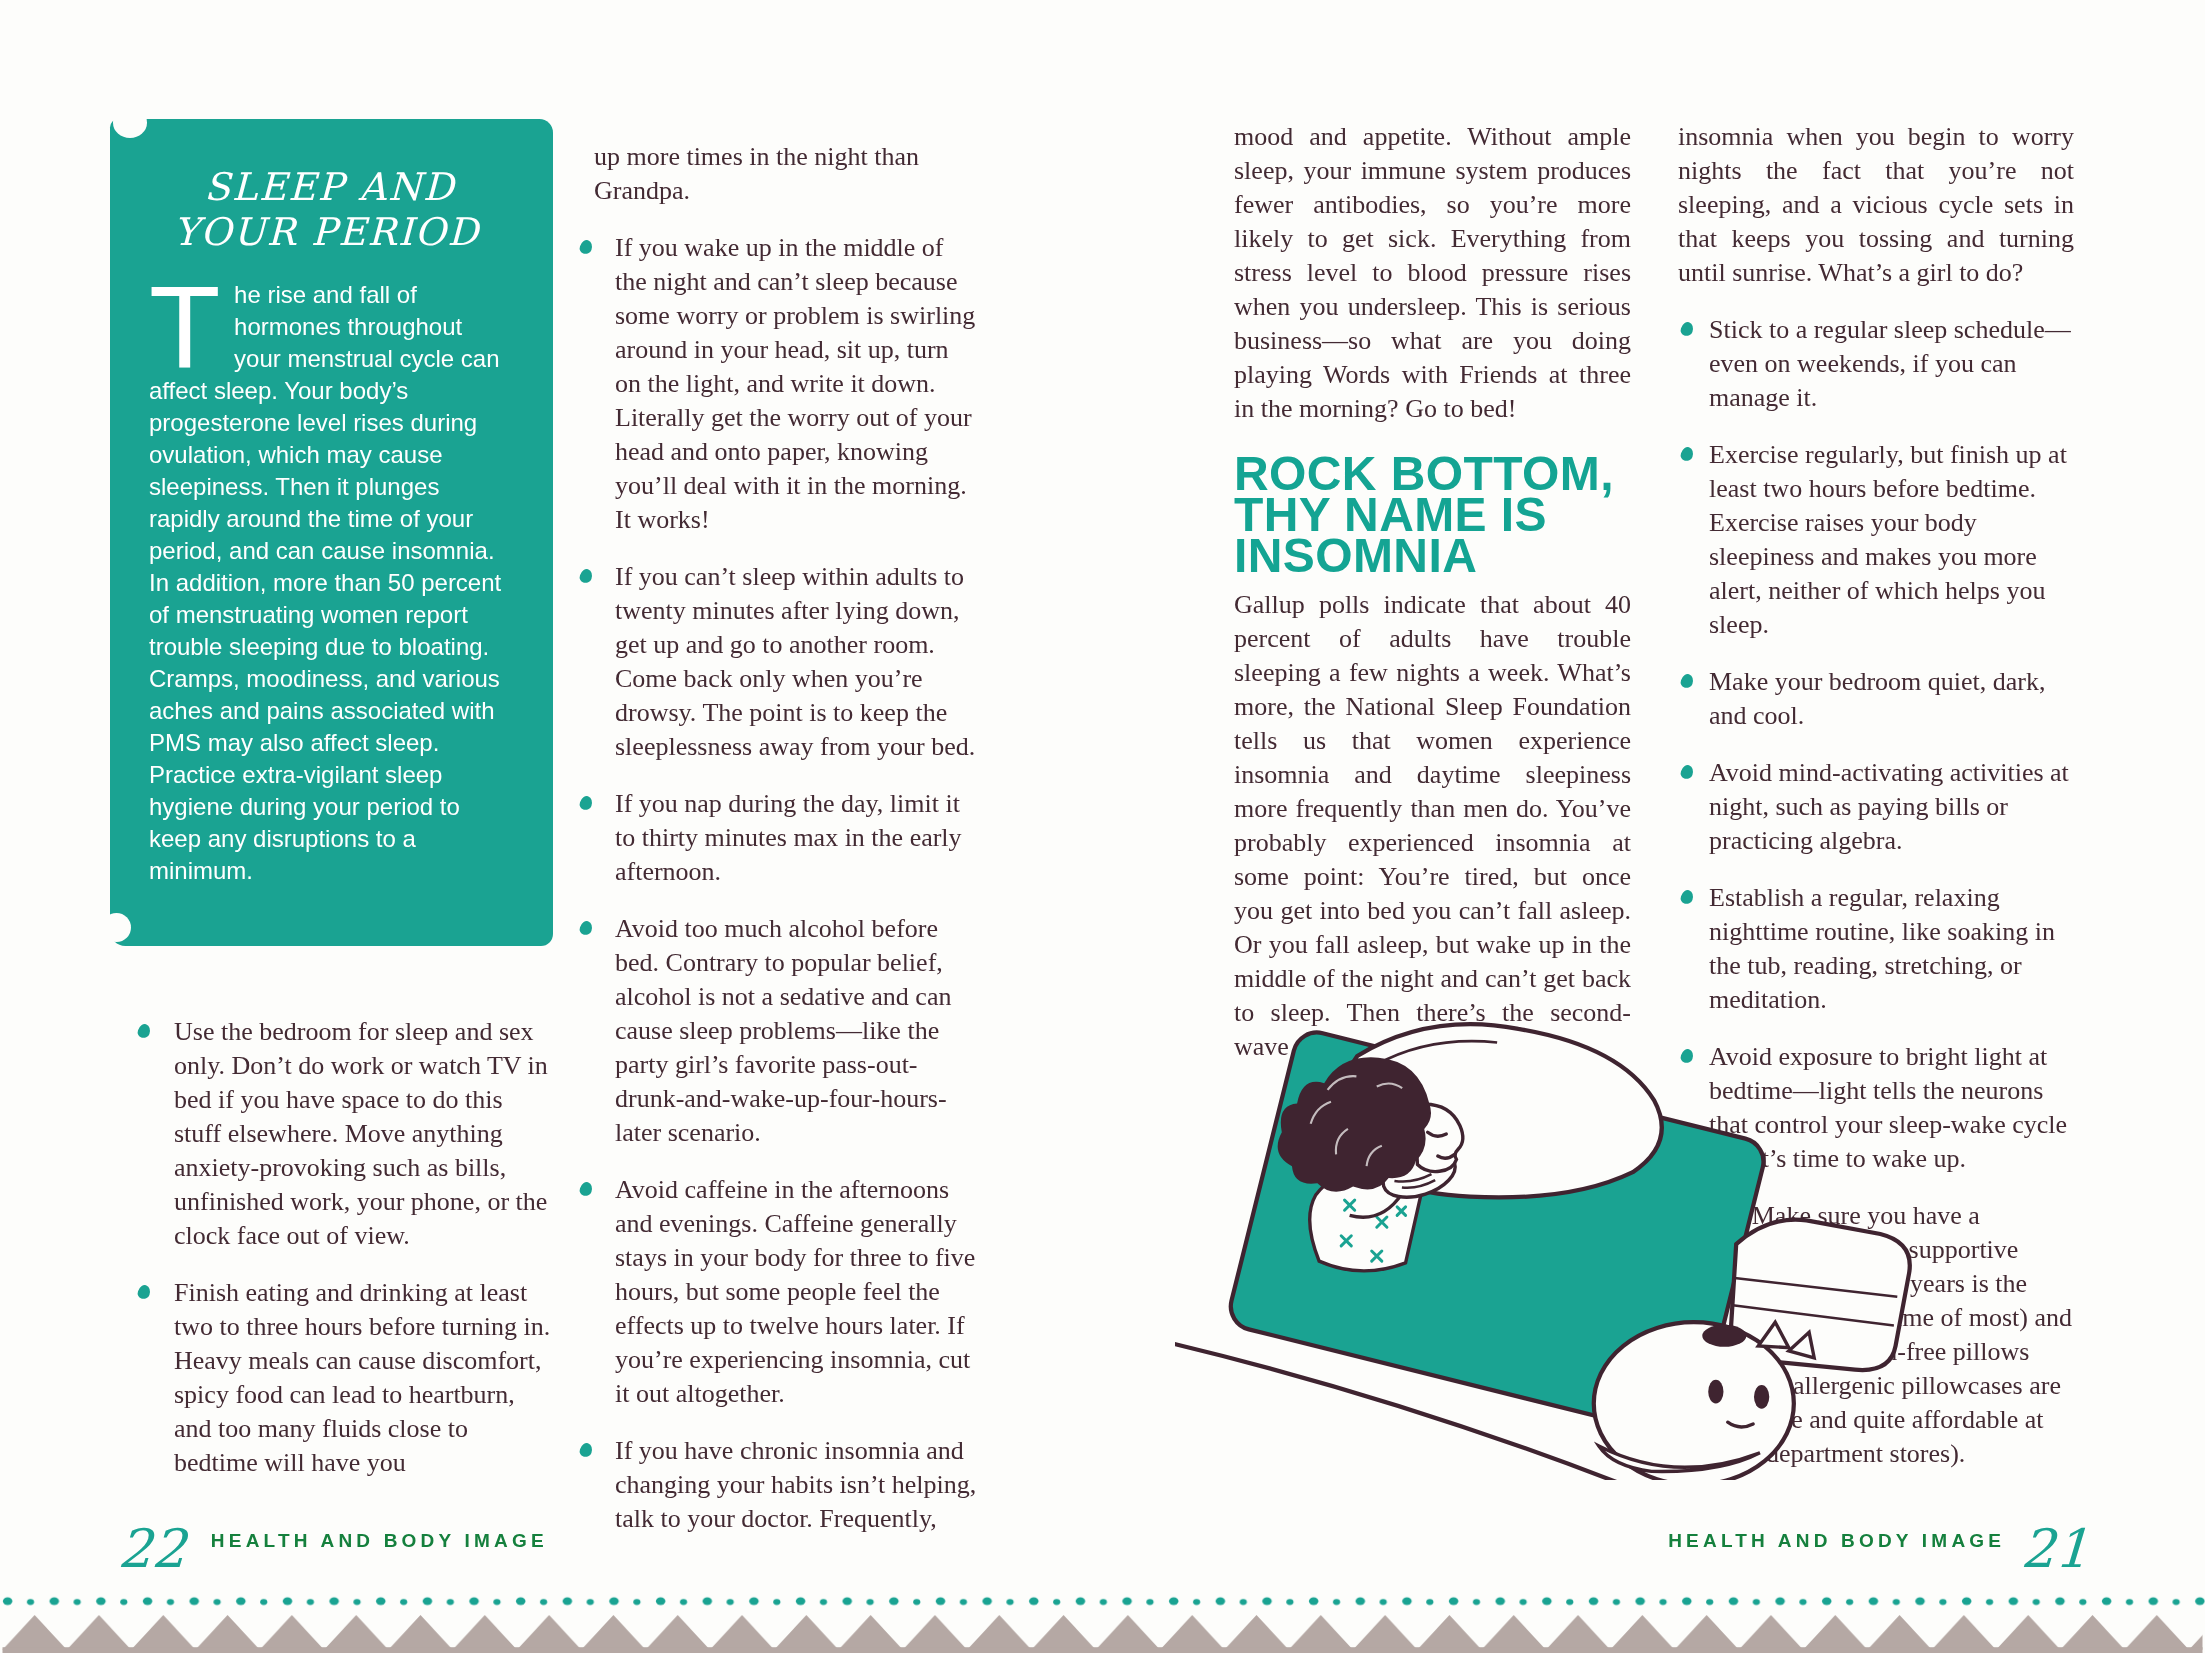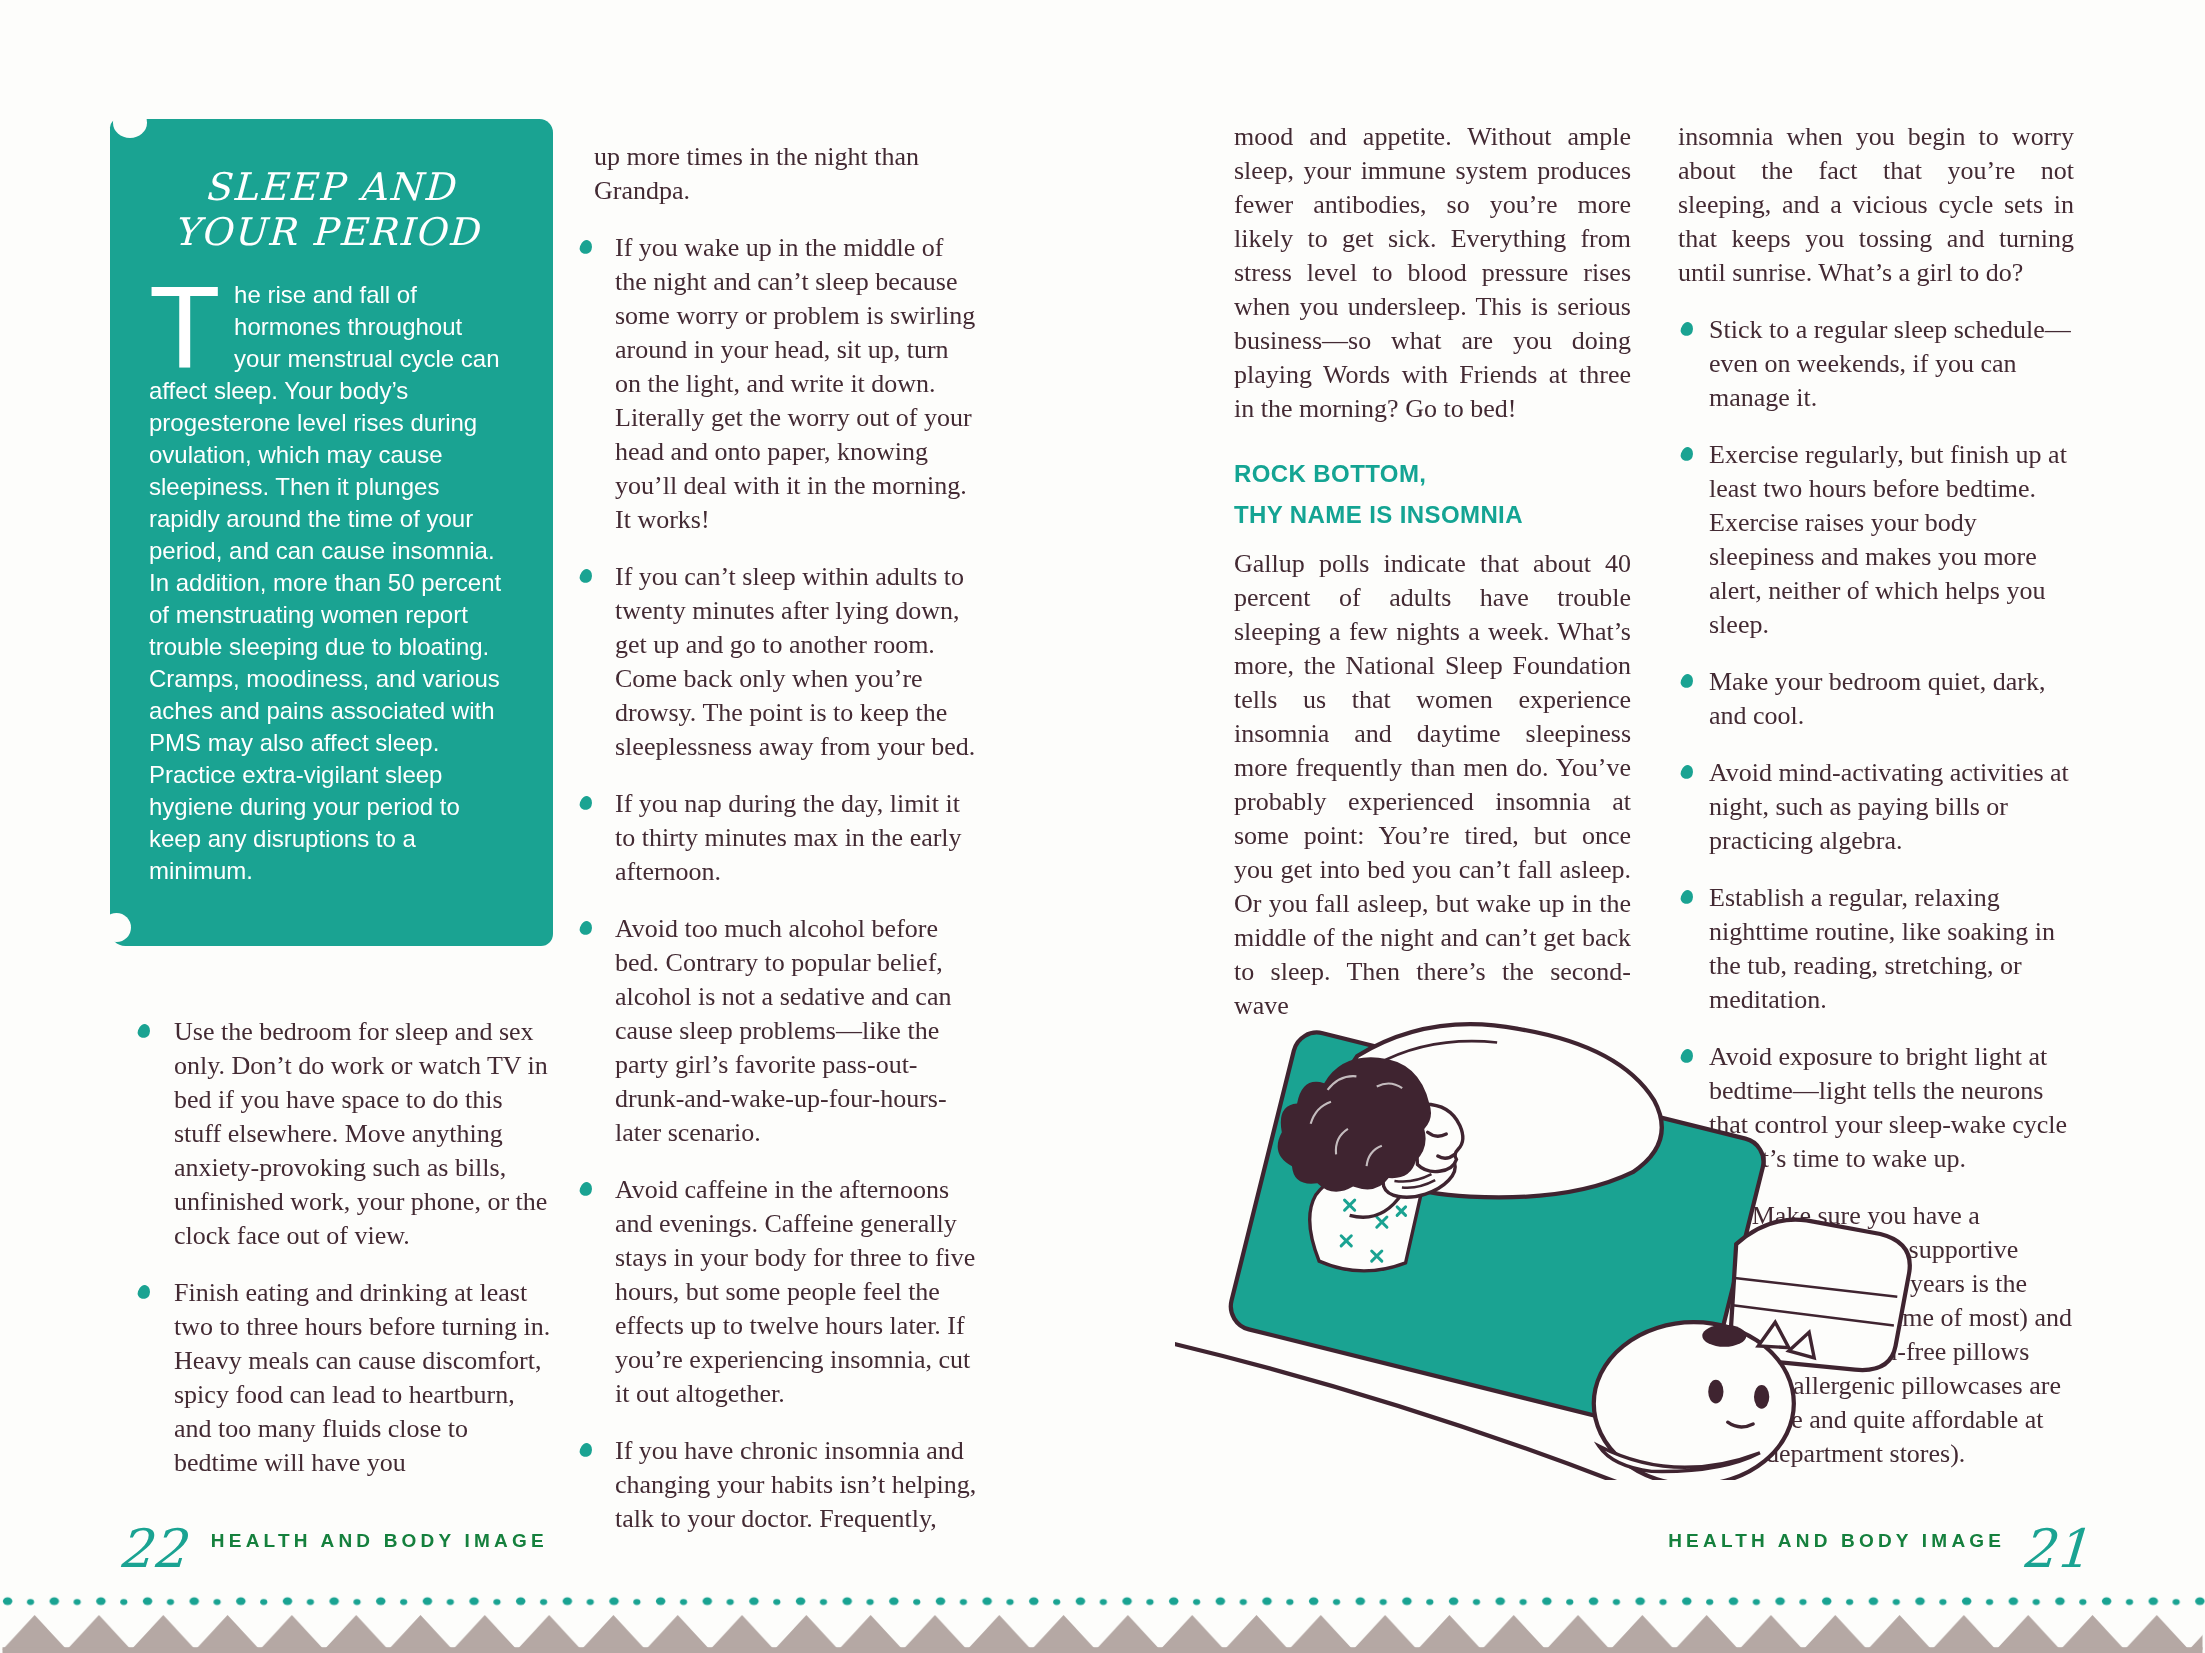--- a/index.html
+++ b/index.html
@@ -58,21 +58,21 @@
     border-radius:50% 50% 58% 42% / 58% 58% 42% 42%;
     transform:rotate(18deg);
   }
   #col1 .dot{left:-36px;}
   #col2 .dot{left:-35px;}
   #col4 .dot{left:-28px;}
 
   .rock-heading{
     font-family:"Liberation Sans","DejaVu Sans",sans-serif;
     font-weight:bold;color:#14a493;
-    font-size:24px;line-height:41px;letter-spacing:0.4px;
+    font-size:48px;line-height:41px;letter-spacing:0.4px;
     margin:27px 0 12px 0;text-align:left;
   }
 
   
   li.wrap{margin-left:42px;}
   .wrap-spacer{
     float:left;width:61px;height:180px;
     shape-outside:polygon(0 0, 8% 0, 100% 28%, 100% 52%, 30% 100%, 0 100%);
   }
 
@@ -139,21 +139,21 @@
   <div class="col" id="col3">
     <p class="intro">mood and appetite. Without ample sleep, your immune system produces fewer antibodies, so you’re more likely to get sick. Everything from stress level to blood pressure rises when you undersleep. This is serious business—so what are you doing playing Words with Friends at three in the morning? Go to bed!</p>
     <div class="rock-heading">
       <div>ROCK BOTTOM,</div>
       <div>THY NAME IS INSOMNIA</div>
     </div>
     <p class="intro">Gallup polls indicate that about 40 percent of adults have trouble sleeping a few nights a week. What’s more, the National Sleep Foundation tells us that women experience insomnia and daytime sleepiness more frequently than men do. You’ve probably experienced insomnia at some point: You’re tired, but once you get into bed you can’t fall asleep. Or you fall asleep, but wake up in the middle of the night and can’t get back to sleep. Then there’s the second-wave</p>
   </div>
 
   <div class="col" id="col4">
-    <p class="intro">insomnia when you begin to worry about the fact that you’re not sleeping, and a vicious cycle sets in that keeps you tossing and turning until sunrise. What’s a girl to do?</p>
+    <p class="intro">insomnia when you begin to worry nights the fact that you’re not sleeping, and a vicious cycle sets in that keeps you tossing and turning until sunrise. What’s a girl to do?</p>
     <ul class="bullets">
       <li><span class="dot"></span><span>Stick to a regular sleep schedule—even on weekends, if you can manage it.</span></li>
       <li><span class="dot"></span><span>Exercise regularly, but finish up at least two hours before bedtime. Exercise raises your body sleepiness and makes you more alert, neither of which helps you sleep.</span></li>
       <li><span class="dot"></span><span>Make your bedroom quiet, dark, and cool.</span></li>
       <li><span class="dot"></span><span>Avoid mind-activating activities at night, such as paying bills or practicing algebra.</span></li>
       <li><span class="dot"></span><span>Establish a regular, relaxing nighttime routine, like soaking in the tub, reading, stretching, or meditation.</span></li>
       <li><span class="dot"></span><span>Avoid exposure to bright light at bedtime—light tells the neurons that control your sleep-wake cycle that it’s time to wake up.</span></li>
       <li class="wrap">
         <span class="dot"></span>
         <span class="wrap-spacer"></span>

